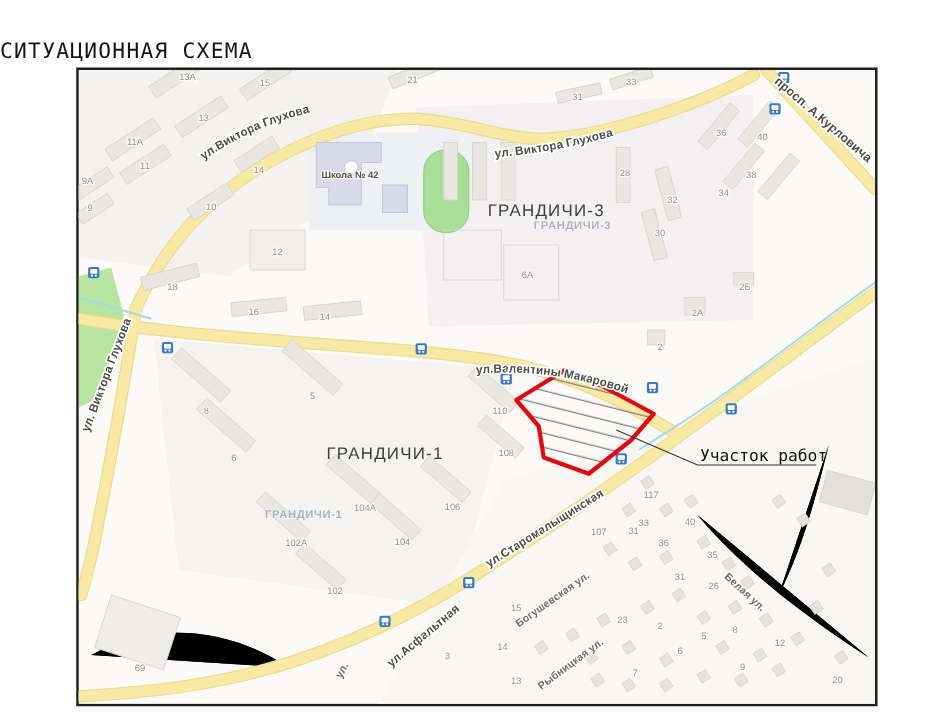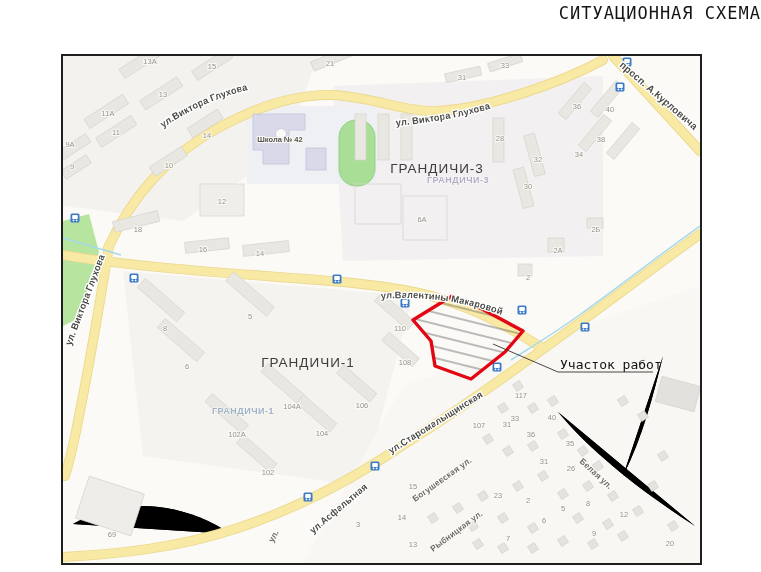--- a/index.html
+++ b/index.html
@@ -1,18 +1,18 @@
 <!DOCTYPE html>
 <html><head>
 <meta charset="utf-8">
 <style>
   html,body{margin:0;padding:0;background:#fff;width:761px;height:572px;overflow:hidden;
     font-family:"Liberation Sans",sans-serif;}
   .page{position:relative;width:761px;height:572px;background:#fff;}
-  .title{position:absolute;top:3px;left:0;width:761px;text-align:right;
+  .title{position:absolute;top:31px;left:0;width:761px;text-align:left;
     font-family:"DejaVu Sans Mono",monospace;font-size:17px;font-weight:500;
     letter-spacing:1px;color:#151515;}
   .map-frame{position:absolute;left:61px;top:54px;width:637px;height:507px;
     border:2px solid #1f1f1f;background:#fbfaf7;}
   svg{display:block;}
   .slabel{paint-order:stroke;stroke:#ffffff;stroke-width:2.6px;fill:#4b4b46;
     font-weight:600;font-size:9.5px;font-family:"Liberation Sans",sans-serif;}
   .slabel-sm{paint-order:stroke;stroke:#fbfaf7;stroke-width:2.2px;fill:#6e6c66;
     font-weight:600;font-size:8.5px;font-family:"Liberation Sans",sans-serif;}
   .hn{paint-order:stroke;stroke:#fbfaf7;stroke-width:1.8px;fill:#96928b;

